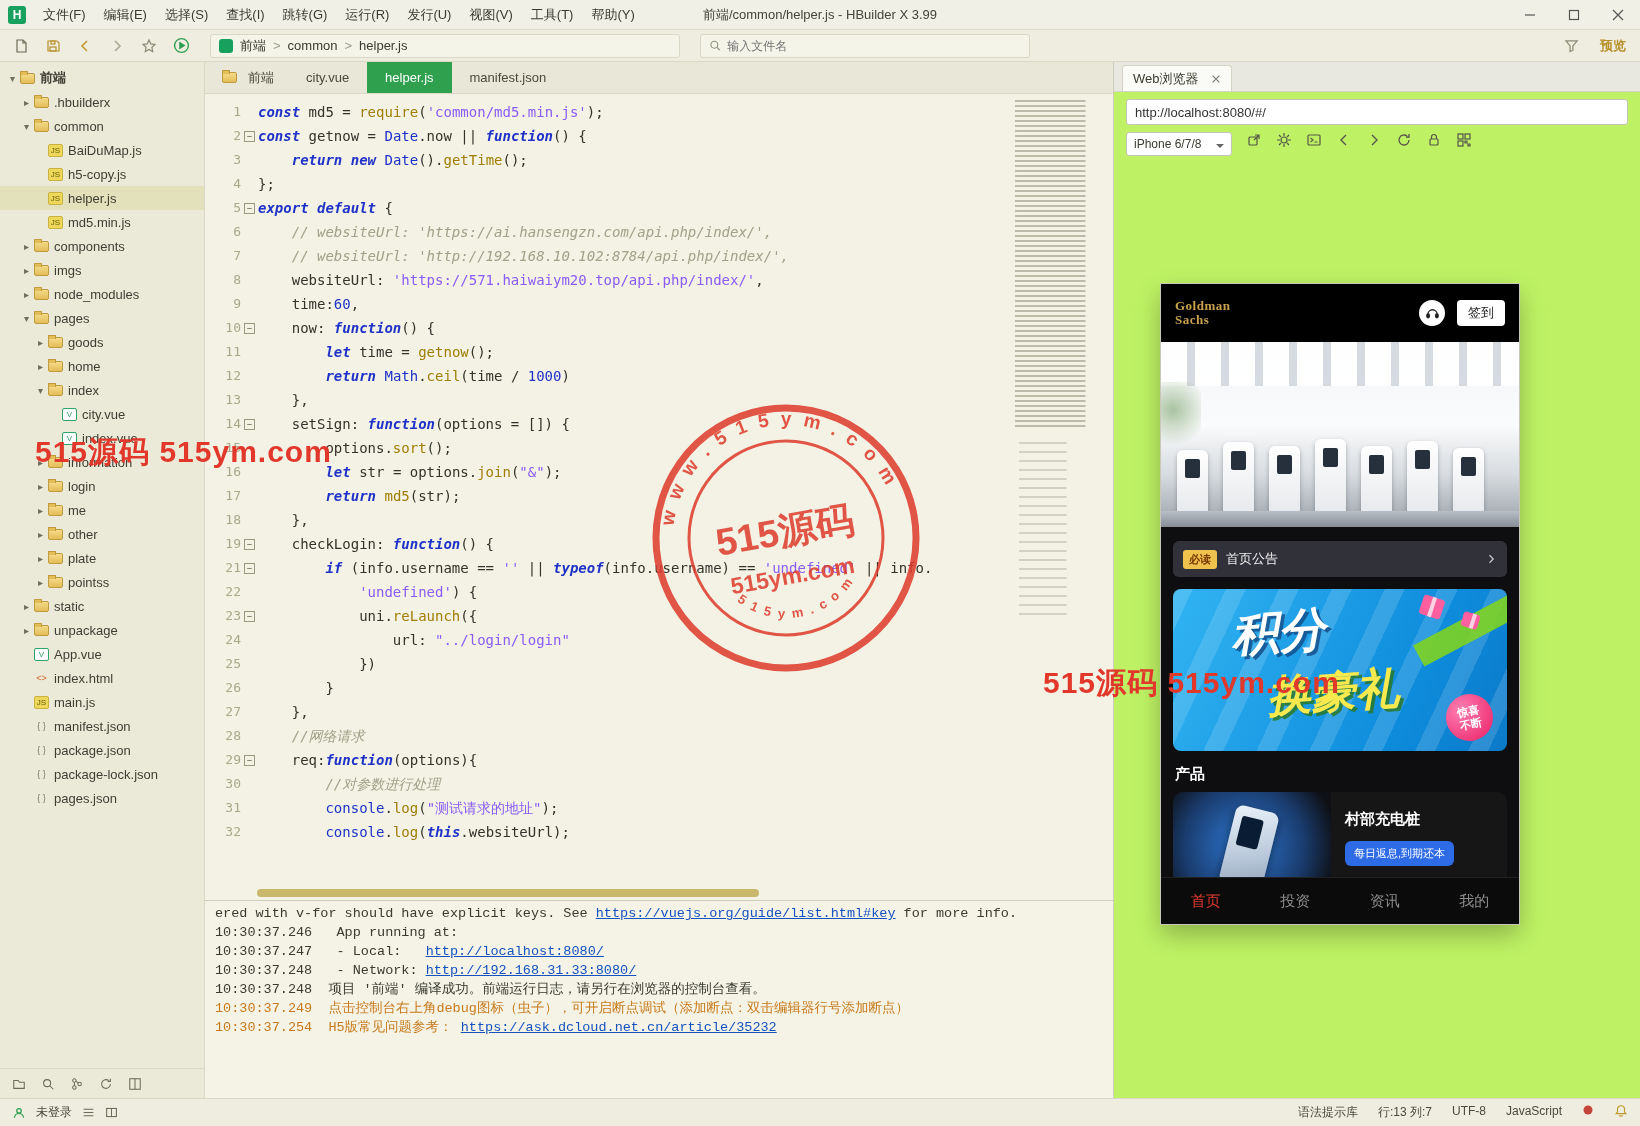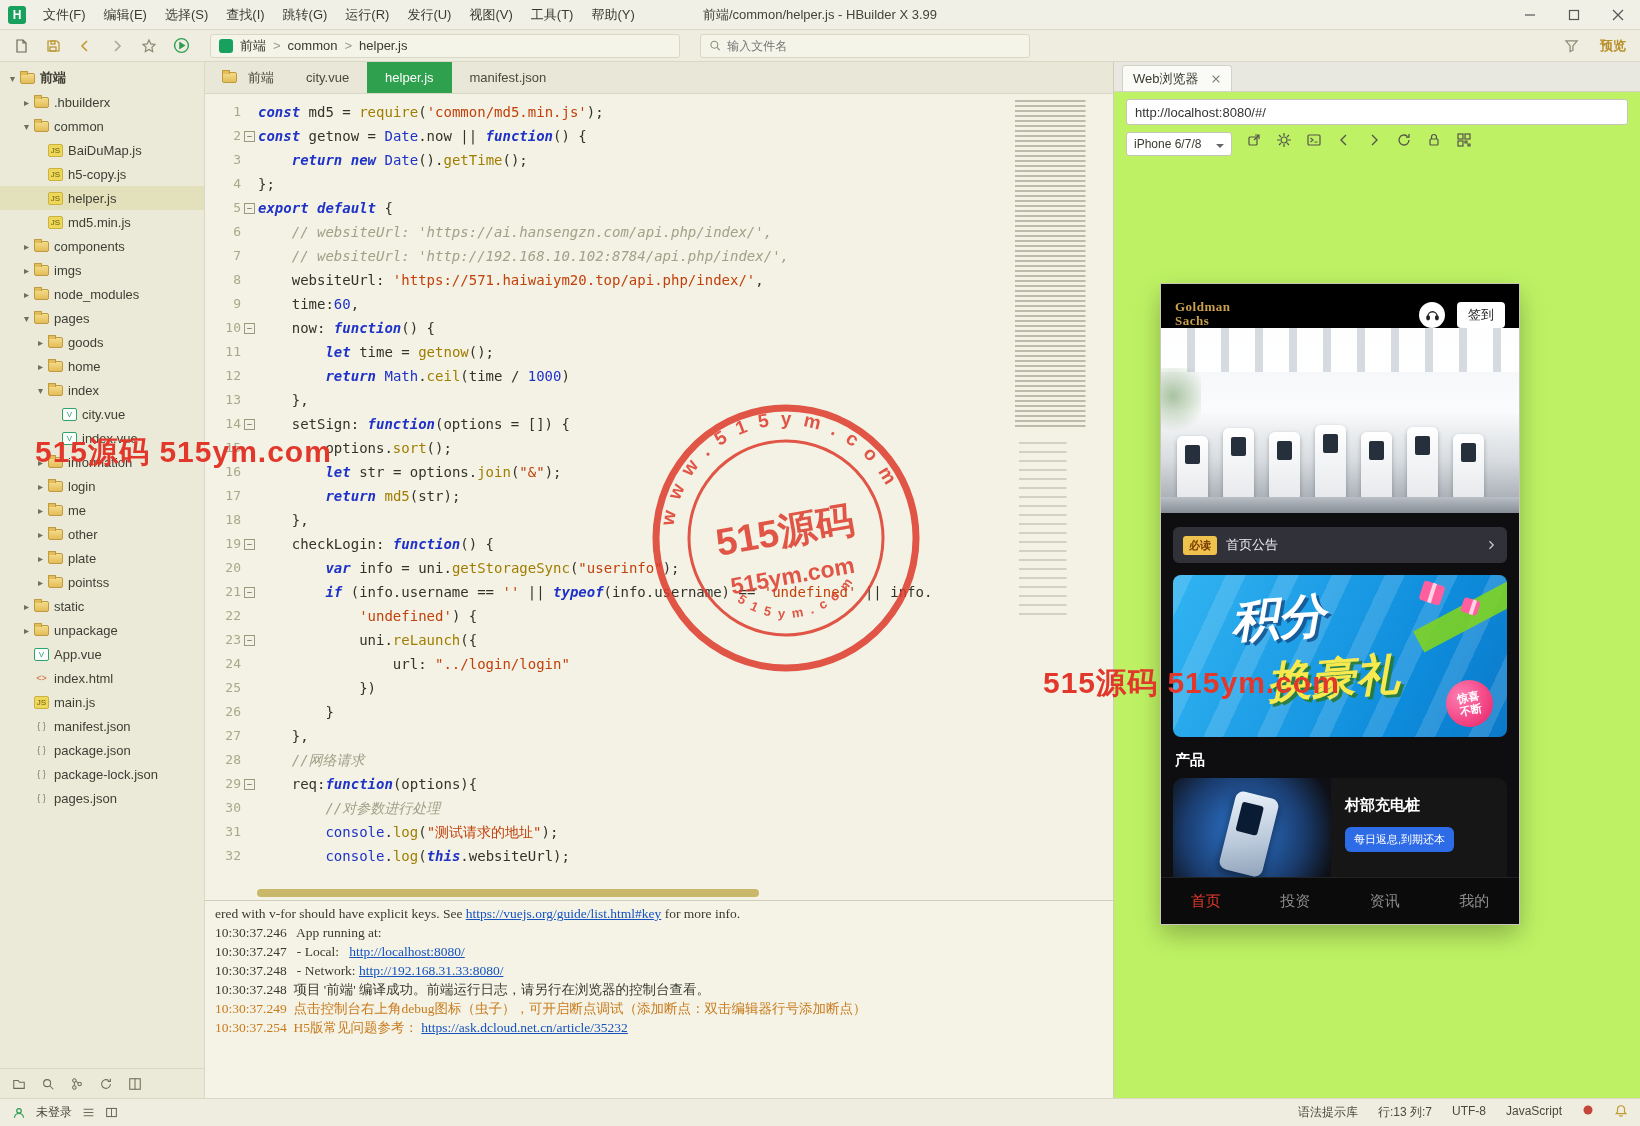--- a/index.html
+++ b/index.html
@@ -51,49 +51,49 @@
 .editor{flex:1;position:relative;overflow:hidden}
 .code{padding-top:6px;font-family:"DejaVu Sans Mono","Liberation Mono",monospace;font-size:14px}
 .code-line{display:flex;height:24px;line-height:24px}
 .lnum{width:36px;text-align:right;color:#A8A88A;flex:none;font-size:13px}
 .fold{width:17px;flex:none;display:flex;align-items:center;justify-content:center}
 .fold.on::after{content:"\2212";display:flex;align-items:center;justify-content:center;width:9px;height:9px;border:1px solid #9A9A7E;color:#6A6A54;font-size:9px;background:#F3F2E4}
 .lbody{white-space:pre}
 .tk-k{color:#1F32C8;font-style:italic;font-weight:bold}
 .tk-b{color:#1F32C8}
 .tk-n{color:#1F32C8}
-.tk-s{color:#c2410c}
+.tk-s{color:#8b5cf6}
 .tk-c{color:#A1A18A;font-style:italic}
 .tk-fn{color:#A07D00}
 .tk-d{color:#33332B}
 .minimap{position:absolute;top:6px;right:16px;width:82px;height:560px;opacity:.8;
  background-image:repeating-linear-gradient(180deg,rgba(105,105,85,.5) 0 2px,transparent 2px 5px),repeating-linear-gradient(180deg,rgba(105,105,85,.3) 0 2px,transparent 2px 9px);
  background-size:86% 330px,58% 180px;background-position:0 0,12% 342px;background-repeat:no-repeat,no-repeat}
 .hscroll{position:absolute;left:52px;bottom:3px;width:502px;height:8px;background:#C9B86A;border-radius:4px}
 
 .console{height:198px;border-top:1px solid #CFCDBB;background:#F4F3E6;display:flex;flex-direction:column}
 .console-head{height:30px;display:flex;align-items:center;padding:0 12px;color:#3E3E33;border-bottom:1px solid #E4E2D0}
 .console-icons{margin-left:auto;display:flex;gap:14px;align-items:center}
-.console-body{flex:1;padding:3px 10px;font-family:Liberation Serif, serif;font-size:13.5px;line-height:19px;overflow:hidden}
+.console-body{flex:1;padding:3px 10px;font-family:Liberation Mono, monospace;font-size:13.5px;line-height:19px;overflow:hidden}
 .cline{white-space:pre}
 .cl-ts,.cl-t{color:#3A3A30}
 .cl-l{color:#1552C0;text-decoration:underline}
 .cl-w{color:#C87A1C}
 
 .rightpanel{flex:1;background:#bef264;border-left:1px solid #CFCDBB;display:flex;flex-direction:column;position:relative}
 .rp-tabs{height:30px;background:#E9E8E0;border-bottom:1px solid #D5D3C8;display:flex;align-items:flex-end;padding-left:8px}
 .rp-tab{background:#FAFAF6;border:1px solid #D5D3C8;border-bottom:none;height:26px;display:flex;align-items:center;padding:0 10px;gap:12px;border-radius:3px 3px 0 0}
 .rp-url{padding:7px 12px 4px}
 .rp-url input{width:100%;height:26px;border:1px solid #C6C4B8;background:#fff;border-radius:3px;padding:0 8px;font-size:13px;color:#333;font-family:inherit;outline:none}
 .rp-controls{display:flex;align-items:flex-start;gap:14px;padding:3px 12px 8px}
 .device{height:24px;border:1px solid #C6C4B8;background:#fff;border-radius:3px;display:flex;align-items:center;justify-content:space-between;padding:0 7px;font-size:12px;width:106px}
 .caret{width:0;height:0;border:4px solid transparent;border-top-color:#666;margin-top:7px}
 
 .phone{width:358px;height:640px;margin:120px 0 0 47px;background:#0E0E10;box-shadow:0 0 0 1px #C9C7BA,0 10px 24px rgba(0,0,0,.28);position:relative;overflow:hidden}
-.ph-head{height:44px;background:#000;display:flex;align-items:flex-end;padding:0 14px}
+.ph-head{height:58px;background:#000;display:flex;align-items:center;padding:0 14px}
 .brand{color:#C9A14C;font-family:"Liberation Serif","DejaVu Serif",serif;font-weight:bold;font-size:13px;line-height:14px;letter-spacing:.5px}
 .ph-service{margin-left:auto;width:26px;height:26px;border-radius:50%;background:#fff;display:flex;align-items:center;justify-content:center}
 .signin{background:#fff;color:#222;border-radius:4px;padding:4px 11px;font-size:13px;margin-left:12px}
 .hero{height:185px;position:relative;background:linear-gradient(180deg,#F2F4F6 0%,#FAFBFC 45%,#D7DBDF 72%,#9AA0A8 100%);overflow:hidden}
 .hero::before{content:"";position:absolute;left:0;right:0;top:0;height:44px;background:repeating-linear-gradient(90deg,rgba(255,255,255,.95) 0 26px,rgba(208,214,220,.85) 26px 34px)}
 .hero::after{content:"";position:absolute;left:0;right:0;bottom:0;height:16px;background:linear-gradient(#B9BFC6,#868D96)}
 .hero .green{position:absolute;left:0;top:40px;width:40px;height:70px;background:radial-gradient(circle at 30% 40%,rgba(90,140,70,.5),transparent 70%)}
 .pile{position:absolute;bottom:15px;width:31px;background:linear-gradient(#FFFFFF,#E7E9EC);border-radius:6px 6px 2px 2px;box-shadow:0 2px 4px rgba(40,50,60,.35)}
 .pile::after{content:"";position:absolute;left:8px;top:9px;width:15px;height:19px;background:#25303C;border-radius:2px}
 .notice{margin:14px 12px 0;height:36px;background:#31313A;border-radius:6px;display:flex;align-items:center;padding:0 10px;gap:9px}
@@ -517,25 +517,20 @@
             <span class="lnum">18</span>
             <span class="fold"></span>
             <span class="lbody"><span class="tk-d">    },</span></span>
           </div>
           <div class="code-line">
             <span class="lnum">19</span>
             <span class="fold on"></span>
             <span class="lbody"><span class="tk-d">    checkLogin: </span><span class="tk-k">function</span><span class="tk-d">() {</span></span>
           </div>
           <div class="code-line">
-            <span class="lnum">20</span>
-            <span class="fold"></span>
-            <span class="lbody"><span class="tk-d">        </span><span class="tk-k">var</span><span class="tk-d"> info = uni.</span><span class="tk-fn">getStorageSync</span><span class="tk-d">(</span><span class="tk-s">"userinfo"</span><span class="tk-d">);</span></span>
-          </div>
-          <div class="code-line">
             <span class="lnum">21</span>
             <span class="fold on"></span>
             <span class="lbody"><span class="tk-d">        </span><span class="tk-k">if</span><span class="tk-d"> (info.username == </span><span class="tk-s">''</span><span class="tk-d"> || </span><span class="tk-k">typeof</span><span class="tk-d">(info.username) == </span><span class="tk-s">'undefined'</span><span class="tk-d"> || info.</span></span>
           </div>
           <div class="code-line">
             <span class="lnum">22</span>
             <span class="fold"></span>
             <span class="lbody"><span class="tk-d">            </span><span class="tk-s">'undefined'</span><span class="tk-d">) {</span></span>
           </div>
           <div class="code-line">

